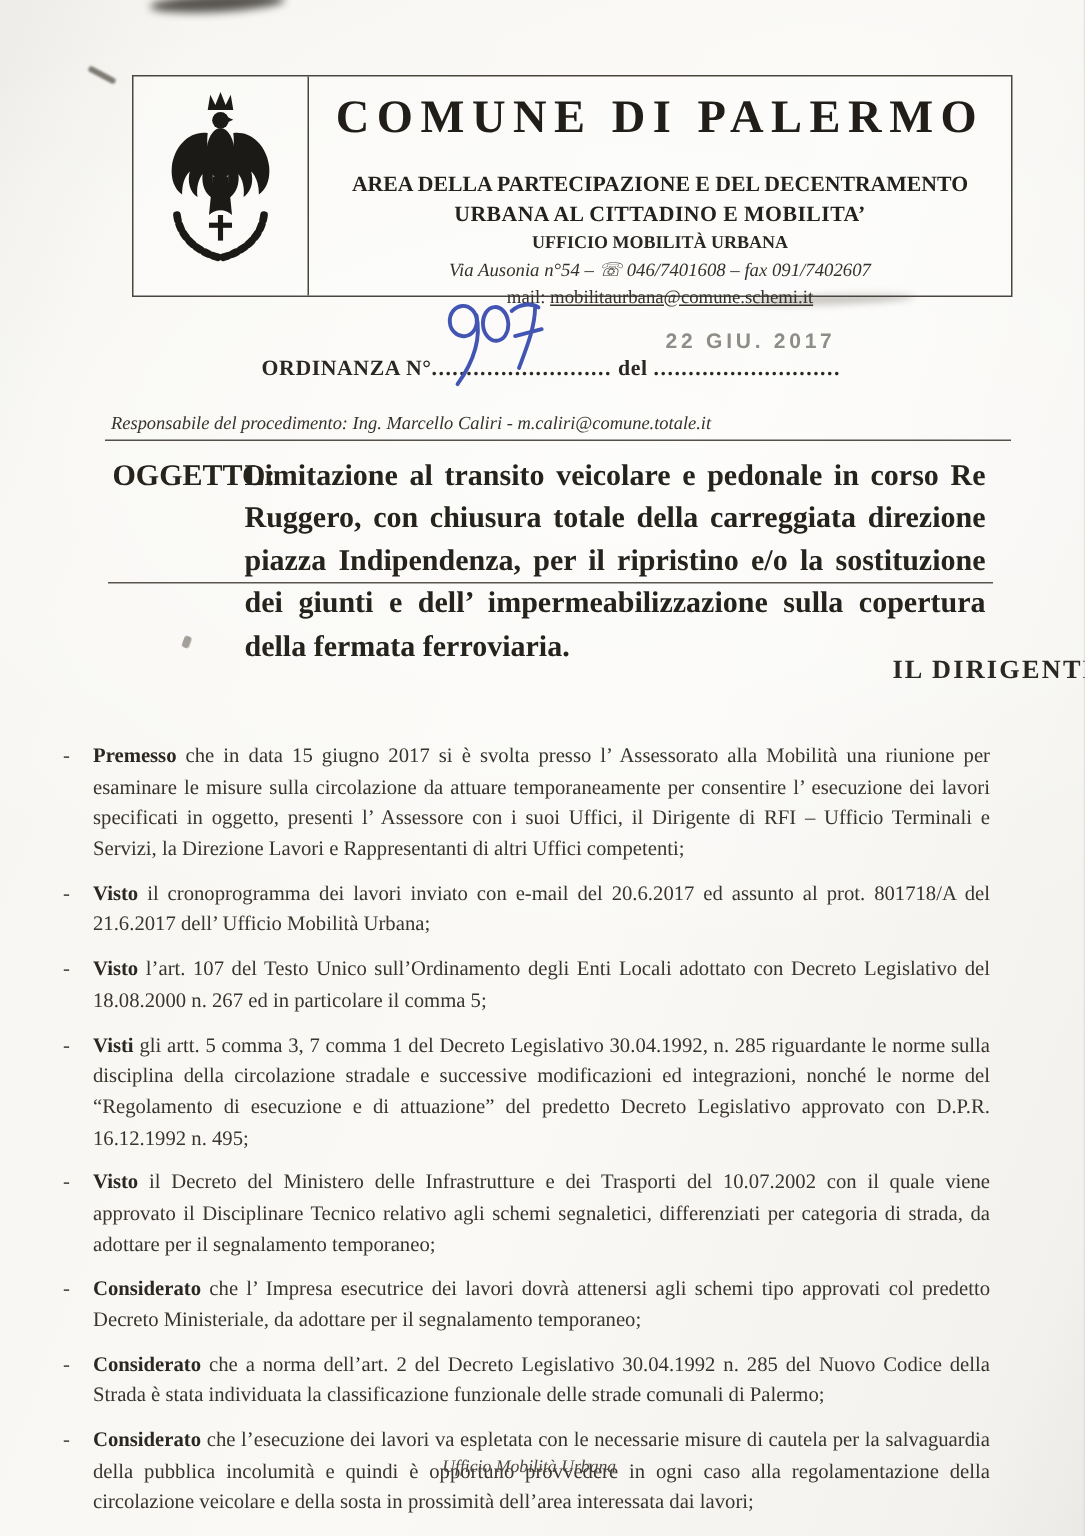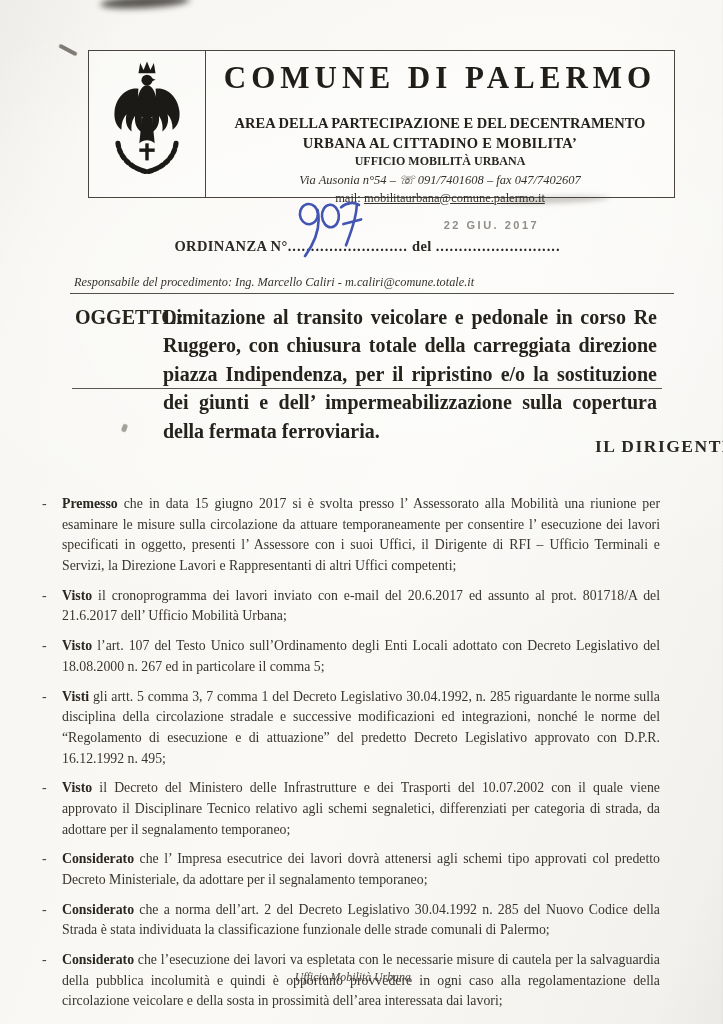--- a/index.html
+++ b/index.html
@@ -42,21 +42,21 @@
   
   .ordinance-row{
     position:absolute;left:0;top:238px;width:100%;
     text-align:center;font-size:14.5px;font-weight:bold;color:#2b2722;
     letter-spacing:.4px;
   }
   .ordinance-row .dots{font-weight:bold;letter-spacing:1px;position:relative;}
   .hand-number{position:absolute;left:6px;top:-40px;width:72px;height:56px;transform:rotate(-4deg);}
   .date-stamp{
     position:absolute;left:8px;top:-19px;white-space:nowrap;
-    font-family:"Liberation Sans", sans-serif;font-size:11px;font-weight:600;
+    font-family:"Liberation Sans", sans-serif;font-size:14px;font-weight:600;
     letter-spacing:2.5px;color:#8f8d88;
   }
   
   .responsible-row{
     position:absolute;left:70px;top:275px;width:600px;
     font-size:12.3px;font-style:italic;color:#37332c;
     border-bottom:1.6px solid #55514a;padding-bottom:3px;padding-left:4px;
   }
   
   .subject-row{
@@ -117,25 +117,25 @@
       </span>
     </div>
     <div class="header-text-cell">
       <div class="org-title">COMUNE DI PALERMO</div>
       <div class="org-sub1">AREA DELLA PARTECIPAZIONE E DEL DECENTRAMENTO</div>
       <div class="org-sub2">URBANA AL CITTADINO E MOBILITA’</div>
       <div class="org-sub3">UFFICIO MOBILITÀ URBANA</div>
       <div class="org-address">
         <span>Via Ausonia n°54  –</span>
         <span>☏</span>
-        <span>091/7401608 – fax 047/7402607</span>
+        <span>046/7401608 – fax 091/7402607</span>
       </div>
       <div class="org-mail">
         <span>mail:</span>
-        <span class="mail-link">mobilitaurbana@comune.palermo.it</span>
+        <span class="mail-link">mobilitaurbana@comune.schemi.it</span>
       </div>
     </div>
   </div>
 
   <div class="ordinance-row">
     <span>ORDINANZA N°</span><span class="dots"><span>..........................</span><span class="hand-number" title="907">
         <svg viewBox="0 0 64 52" xmlns="http://www.w3.org/2000/svg">
           <g fill="none" stroke="#4355b2" stroke-width="2.3" stroke-linecap="round">
             <ellipse cx="14" cy="13" rx="8" ry="9"></ellipse>
             <path d="M22,10 C24,24 18,38 8,50"></path>

